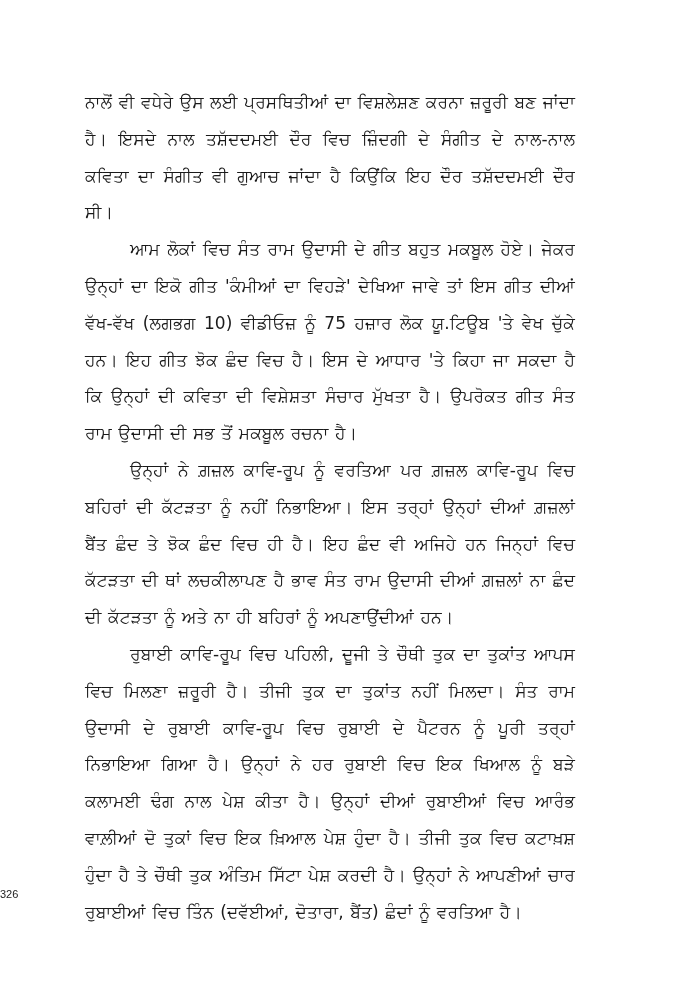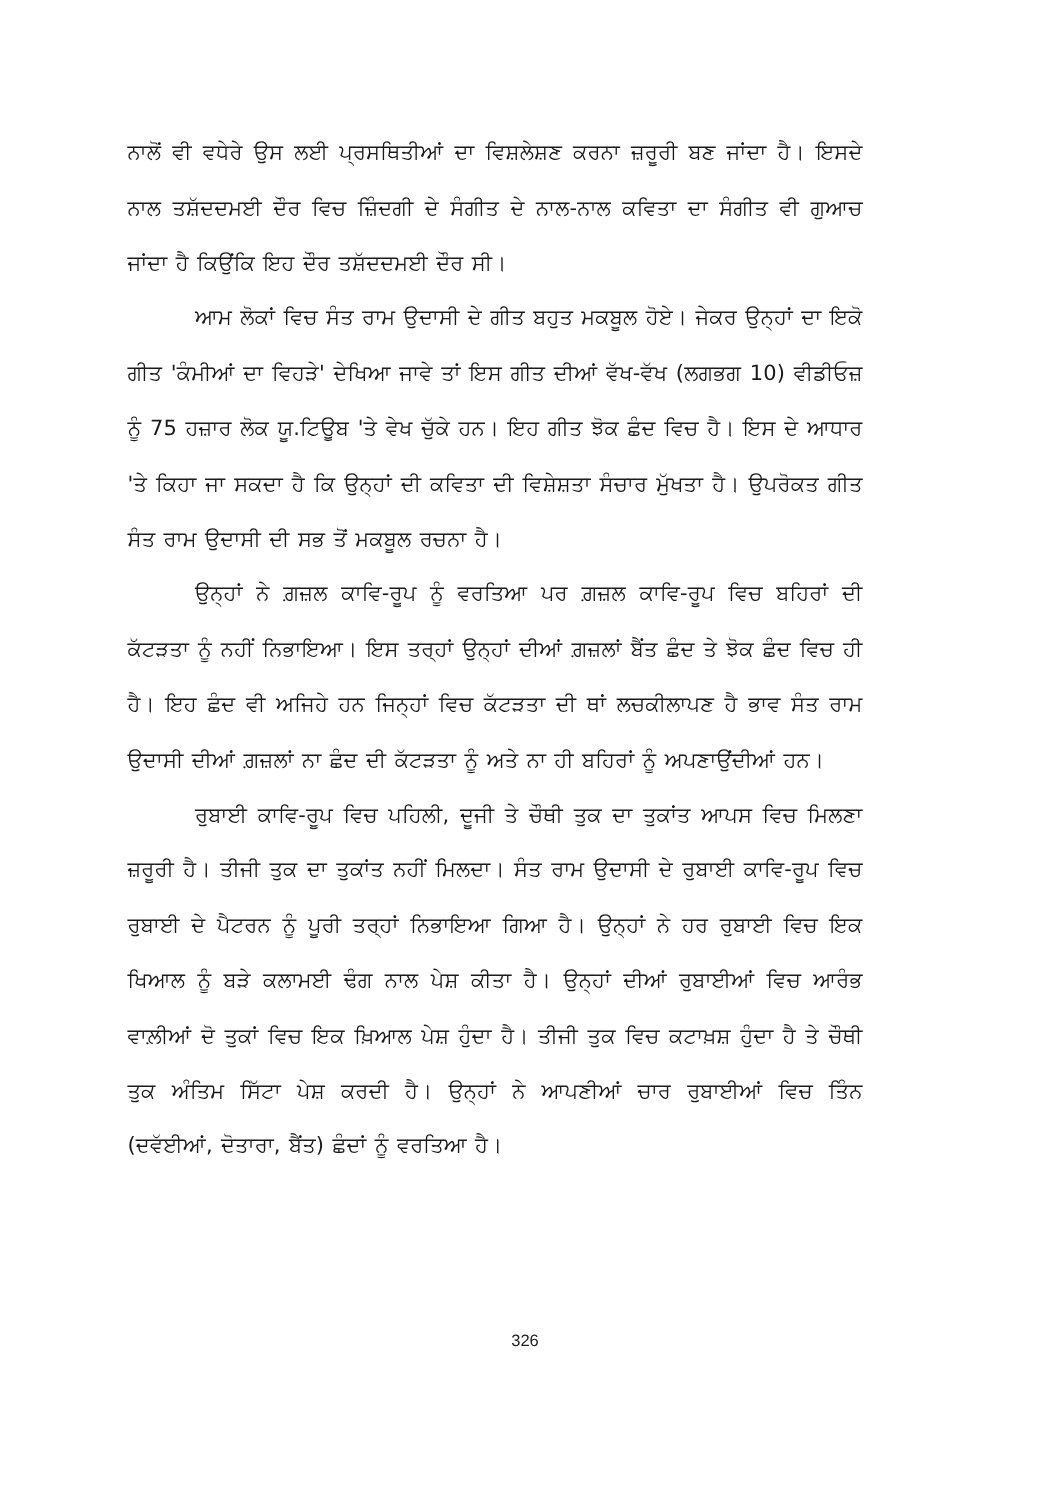--- a/index.html
+++ b/index.html
@@ -23,36 +23,35 @@
       background: #ffffff;
     }
     .text-block {
       position: absolute;
       left: 85px;
       top: 84px;
       width: 490px;
     }
     .para {
       margin: 0;
-      font-size: 14px;
+      font-size: 17px;
       line-height: 36.8px;
       text-align: justify;
       text-align-last: left;
       letter-spacing: 0.1px;
       word-spacing: 1px;
     }
     .para.indent {
       text-indent: 45px;
     }
     .page-number {
       position: absolute;
       left: 0;
       width: 700px;
       top: 888px;
-      text-align: center;
       font-family: "Liberation Sans", "DejaVu Sans", sans-serif;
       font-size: 11px;
       color: #222222;
     }
   </style>
 </head>
 <body>
 
 <div class="page">
   <div class="text-block">

